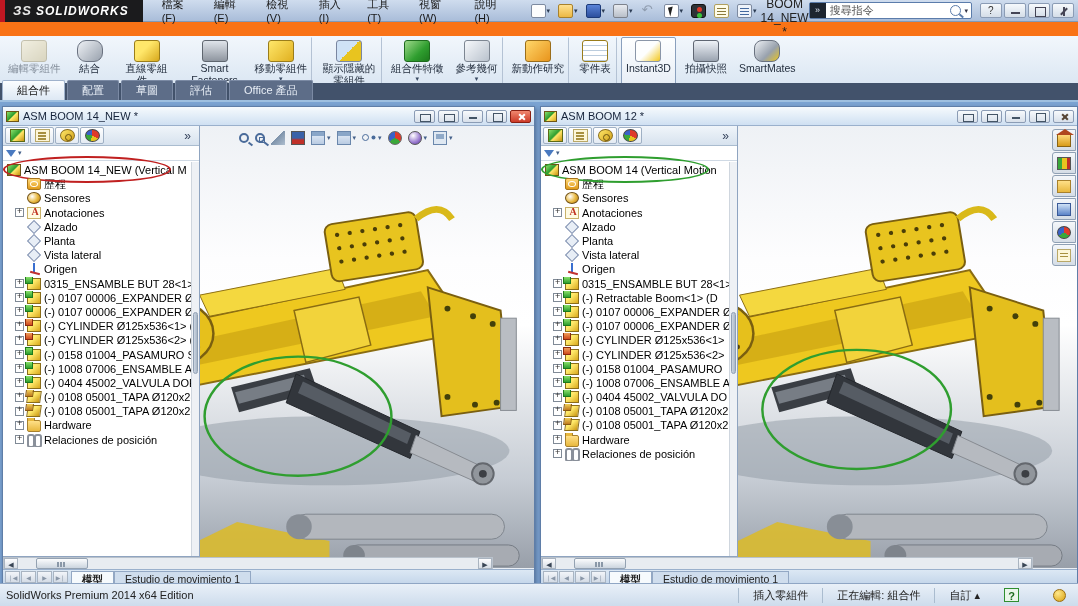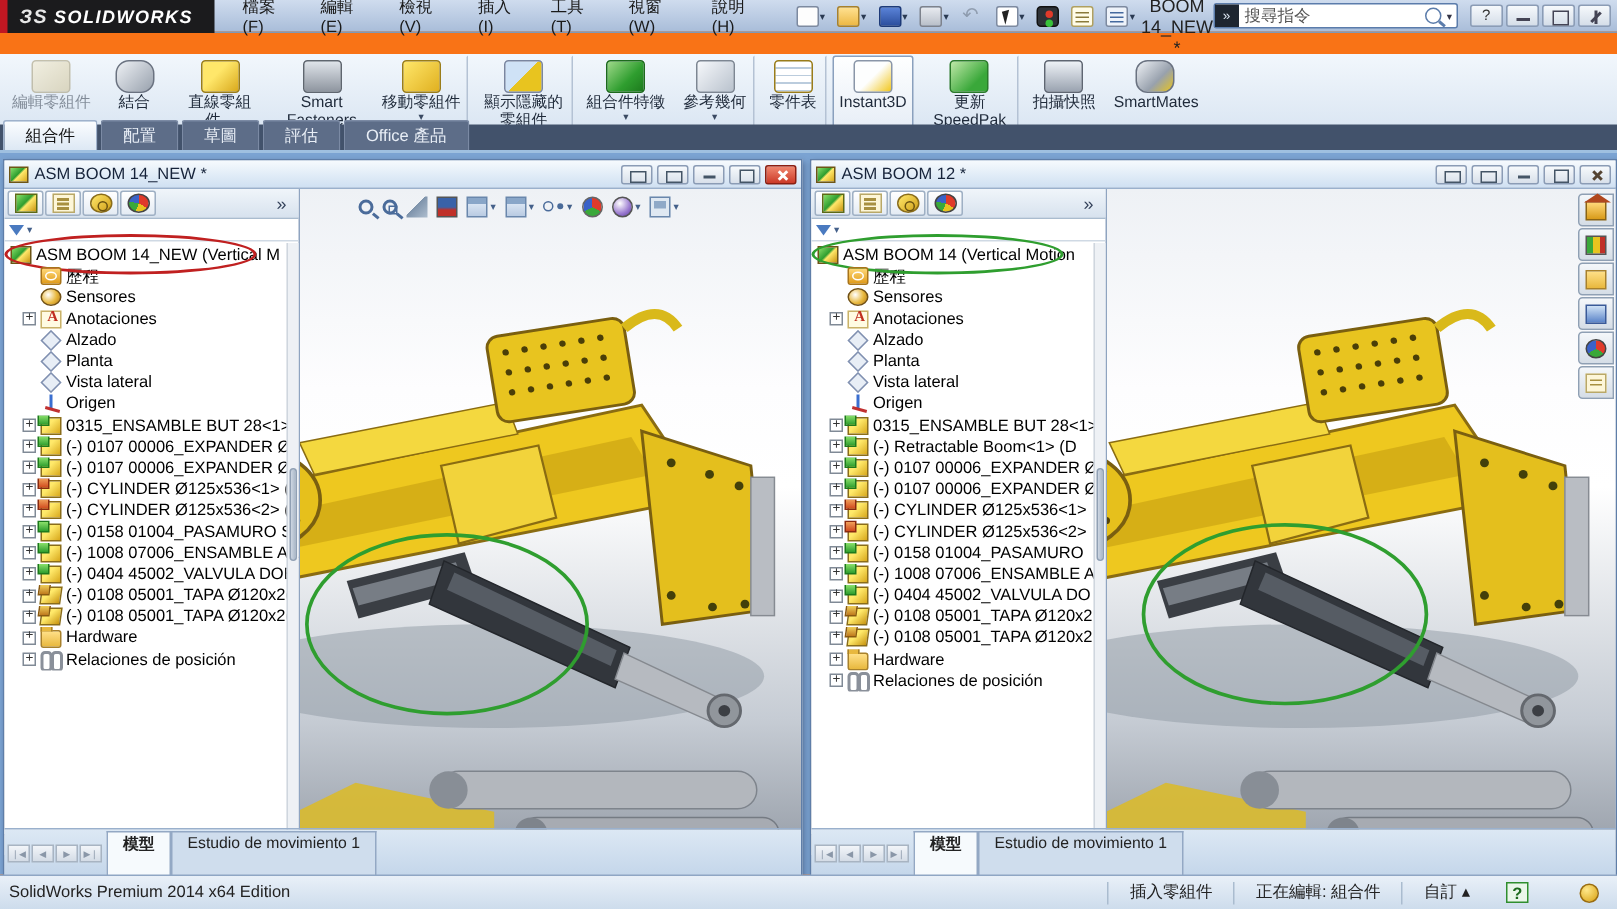--- a/index.html
+++ b/index.html
@@ -168,21 +168,21 @@
   .vscroll{position:absolute;right:0;top:36px;bottom:0;width:8px;background:#eef1f5;border-left:1px solid #cfd6de;}
   .vthumb{position:absolute;left:1px;right:1px;top:38%;height:62px;background:linear-gradient(90deg,#cdd6e2,#aab8c8);border:1px solid #90a0b4;border-radius:3px;}
 
   
   .hscroll{position:absolute;left:0;top:431px;height:13px;background:#e8ecf1;border:1px solid #b9c2cc;display:flex;align-items:center;}
   .win0 .hscroll{width:490px;} .win1 .hscroll{width:492px;}
   .harrow{width:14px;height:11px;text-align:center;font-size:7px;line-height:11px;color:#3a4656;background:linear-gradient(#fdfdfe,#d8dee6);border:1px solid #aab4c0;flex:none;}
   .harrow.right{margin-left:auto;}
   .hthumb{width:52px;height:11px;margin-left:18px;background:linear-gradient(#fbfcfd,#ccd5df);border:1px solid #94a2b2;border-radius:2px;position:relative;}
   .hthumb::before{content:"";position:absolute;left:20px;top:3px;width:1.5px;height:5px;background:#8a98a8;box-shadow:3px 0 0 #8a98a8,6px 0 0 #8a98a8;}
-  .dtabs{position:absolute;left:0;right:0;bottom:0;height:32px;background:linear-gradient(#dce8f4,#c4d6ea);border-top:1px solid #9ab0cc;display:flex;align-items:stretch;}
+  .dtabs{position:absolute;left:0;right:0;bottom:0;height:15px;background:linear-gradient(#dce8f4,#c4d6ea);border-top:1px solid #9ab0cc;display:flex;align-items:stretch;}
   .tnav{display:flex;align-items:center;padding:0 2px;}
   .tnb{width:15px;height:12px;margin-right:1px;background:linear-gradient(#f2f5f9,#d4dce6);border:1px solid #a8b4c2;font-size:6px;color:#8a97a8;text-align:center;line-height:12px;}
   .dtab{padding:1px 10px;font-size:10.5px;border:1px solid #93a8c4;border-bottom:none;margin-top:1px;background:#cfdded;color:#222;}
   .dtab.active{background:#f6fafd;font-weight:bold;}
 
   
   .taskpane{position:absolute;right:1px;top:27px;width:25px;display:flex;flex-direction:column;z-index:30;}
   .tpbtn{width:24px;height:22px;margin-bottom:1px;background:linear-gradient(#f4f7fa,#d5dde6);border:1px solid #8fa0b4;border-radius:3px 0 0 3px;display:flex;align-items:center;justify-content:center;}
   .tp{width:14px;height:13px;position:relative;display:inline-block;}
   .tp.i-home{background:linear-gradient(#ffd97a,#d89b1a);border:1px solid #8a6414;}
@@ -406,40 +406,40 @@
         <span class="cm-label">組合件特徵</span>
         <span class="cm-dd">▾</span>
       </div>
 
       <div class="cm-btn i-reference-geometry has-dd group-end">
         <span class="cm-ico i-reference-geometry"></span>
         <span class="cm-label">參考幾何</span>
         <span class="cm-dd">▾</span>
       </div>
 
+      <div class="cm-btn i-new-motion-study group-end">
+        <span class="cm-ico i-new-motion-study"></span>
+        <span class="cm-label">新動作研究</span>
+
+      </div>
 
       <div class="cm-btn i-bill-of-materials group-end">
         <span class="cm-ico i-bill-of-materials"></span>
         <span class="cm-label">零件表</span>
 
       </div>
 
 
 
       <div class="cm-btn i-instant3d group-end active">
         <span class="cm-ico i-instant3d"></span>
         <span class="cm-label">Instant3D</span>
 
       </div>
 
-      <div class="cm-btn i-update-speedpak group-end">
-        <span class="cm-ico i-update-speedpak"></span>
-        <span class="cm-label">更新SpeedPak</span>
-
-      </div>
 
       <div class="cm-btn i-take-snapshot">
         <span class="cm-ico i-take-snapshot"></span>
         <span class="cm-label">拍攝快照</span>
 
       </div>
 
       <div class="cm-btn i-smartmates">
         <span class="cm-ico i-smartmates"></span>
         <span class="cm-label">SmartMates</span>

